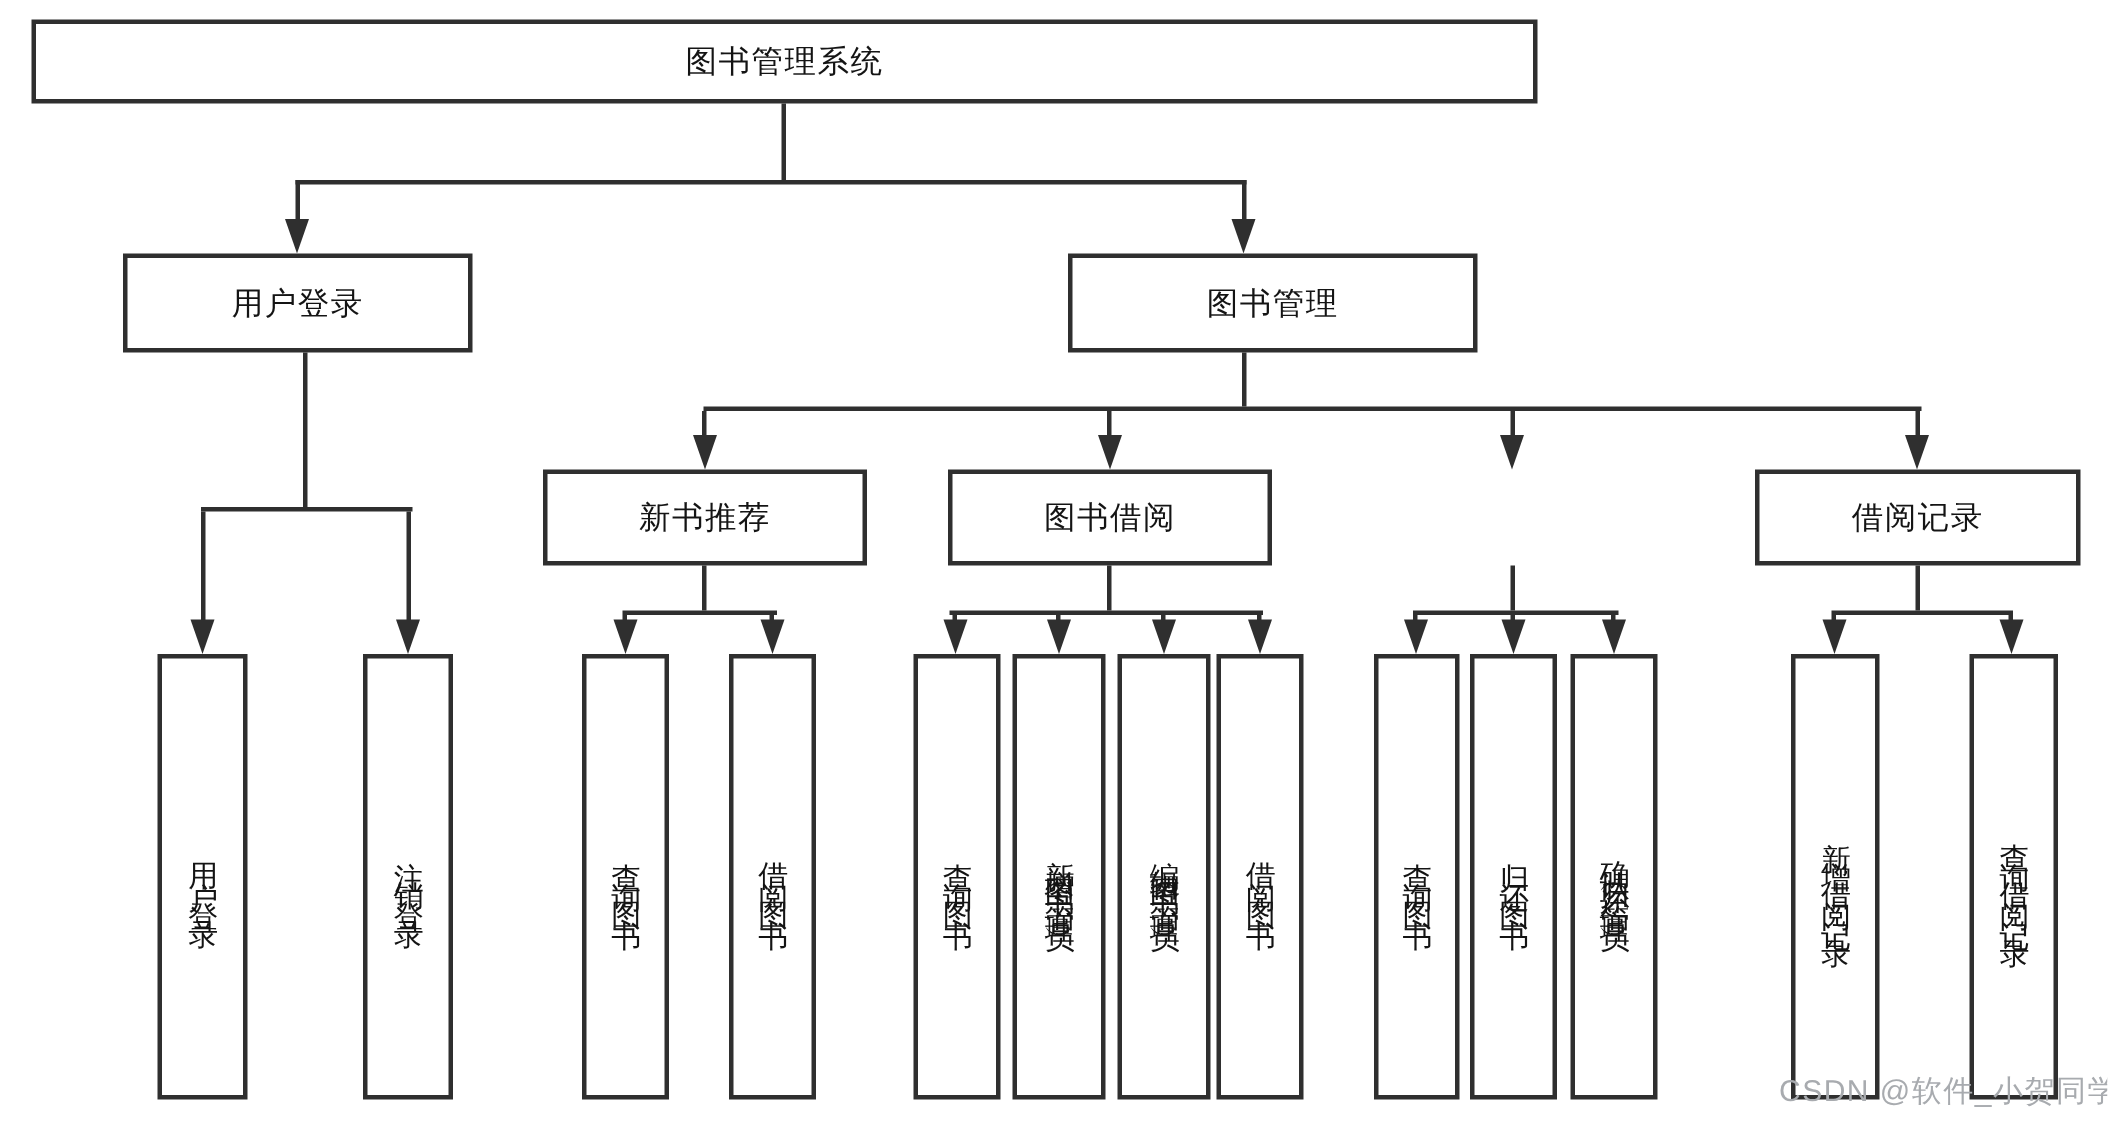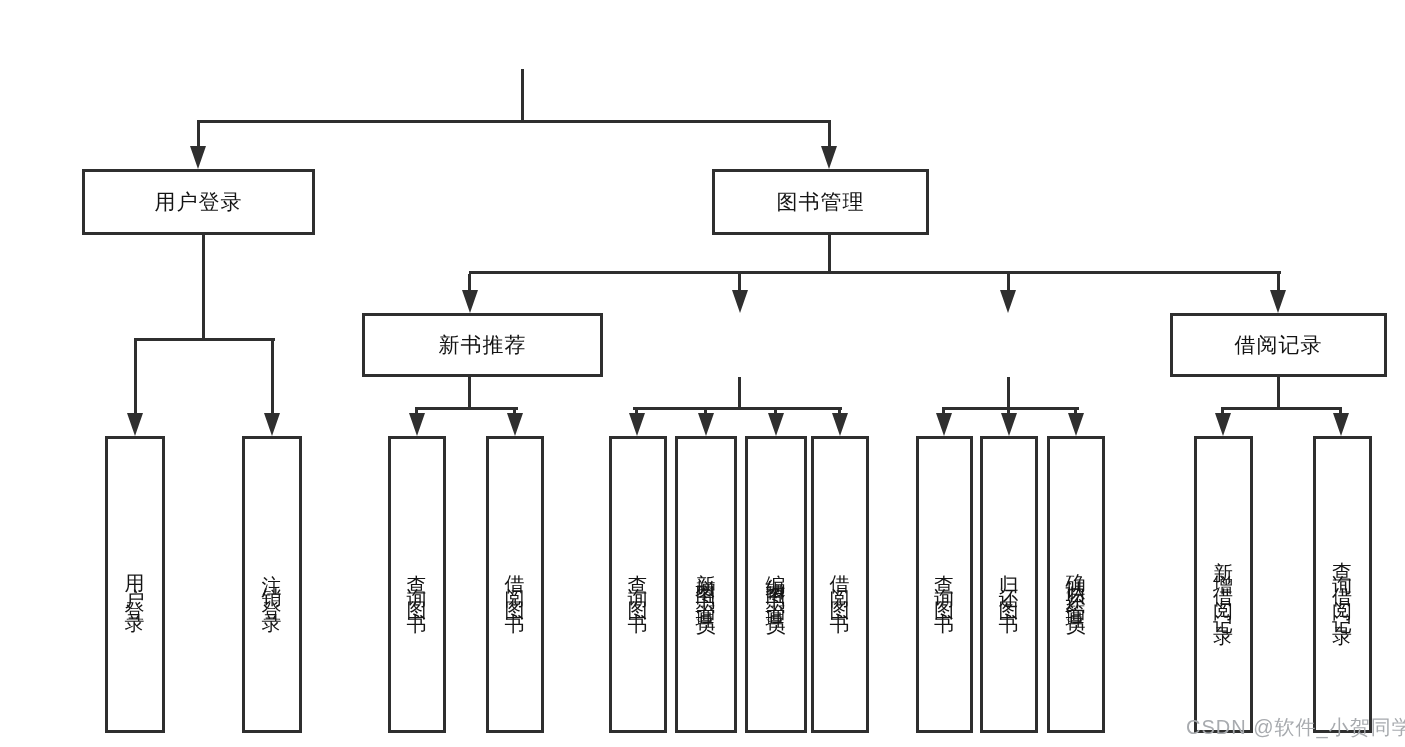--- a/index.html
+++ b/index.html
@@ -52,32 +52,35 @@
     color:#a8abaf;
     letter-spacing:1px;
     white-space:nowrap;
   }
 </style>
 </head>
 <body>
 
 <div id="stage">
 
+  <div class="box" style="left:21px;top:13px;width:1004px;height:56px;">
+    <span>图书管理系统</span>
+  </div>
 
   <div class="vline" style="left:521px;top:69px;height:51px;"></div>
   <div class="hline" style="left:197px;top:120px;width:634px;"></div>
   <div class="vline" style="left:197px;top:120px;height:27px;"></div>
   <div class="arrow" style="left:190px;top:146px;"></div>
   <div class="vline" style="left:828px;top:120px;height:27px;"></div>
   <div class="arrow" style="left:821px;top:146px;"></div>
 
   <div class="box" style="left:82px;top:169px;width:233px;height:66px;">
     <span>用户登录</span>
   </div>
-  <div class="box" style="left:712px;top:169px;width:217px;height:66px;">
+  <div class="box" style="left:712px;top:169px;width:273px;height:66px;">
     <span>图书管理</span>
   </div>
 
   <div class="vline" style="left:202px;top:235px;height:103px;"></div>
   <div class="hline" style="left:134px;top:338px;width:141px;"></div>
   <div class="vline" style="left:134px;top:341px;height:74px;"></div>
   <div class="arrow" style="left:127px;top:413px;"></div>
   <div class="vline" style="left:271px;top:341px;height:74px;"></div>
   <div class="arrow" style="left:264px;top:413px;"></div>
 
@@ -85,22 +88,25 @@
   <div class="hline" style="left:469px;top:271px;width:812px;"></div>
   <div class="vline" style="left:468px;top:274px;height:18px;"></div>
   <div class="arrow" style="left:462px;top:290px;"></div>
   <div class="vline" style="left:738px;top:274px;height:18px;"></div>
   <div class="arrow" style="left:732px;top:290px;"></div>
   <div class="vline" style="left:1007px;top:274px;height:18px;"></div>
   <div class="arrow" style="left:1000px;top:290px;"></div>
   <div class="vline" style="left:1277px;top:274px;height:18px;"></div>
   <div class="arrow" style="left:1270px;top:290px;"></div>
 
-  <div class="box" style="left:362px;top:313px;width:241px;height:64px;">
+  <div class="box" style="left:362px;top:313px;width:216px;height:64px;">
     <span>新书推荐</span>
+  </div>
+  <div class="box" style="left:632px;top:313px;width:216px;height:64px;">
+    <span>图书借阅</span>
   </div>
   <div class="box" style="left:1170px;top:313px;width:217px;height:64px;font-family:Liberation Mono, monospace;">
     <span>借阅记录</span>
   </div>
 
   <div class="vline" style="left:468px;top:377px;height:30px;"></div>
   <div class="vline" style="left:738px;top:377px;height:30px;"></div>
   <div class="vline" style="left:1007px;top:377px;height:30px;"></div>
   <div class="vline" style="left:1277px;top:377px;height:30px;"></div>
 

